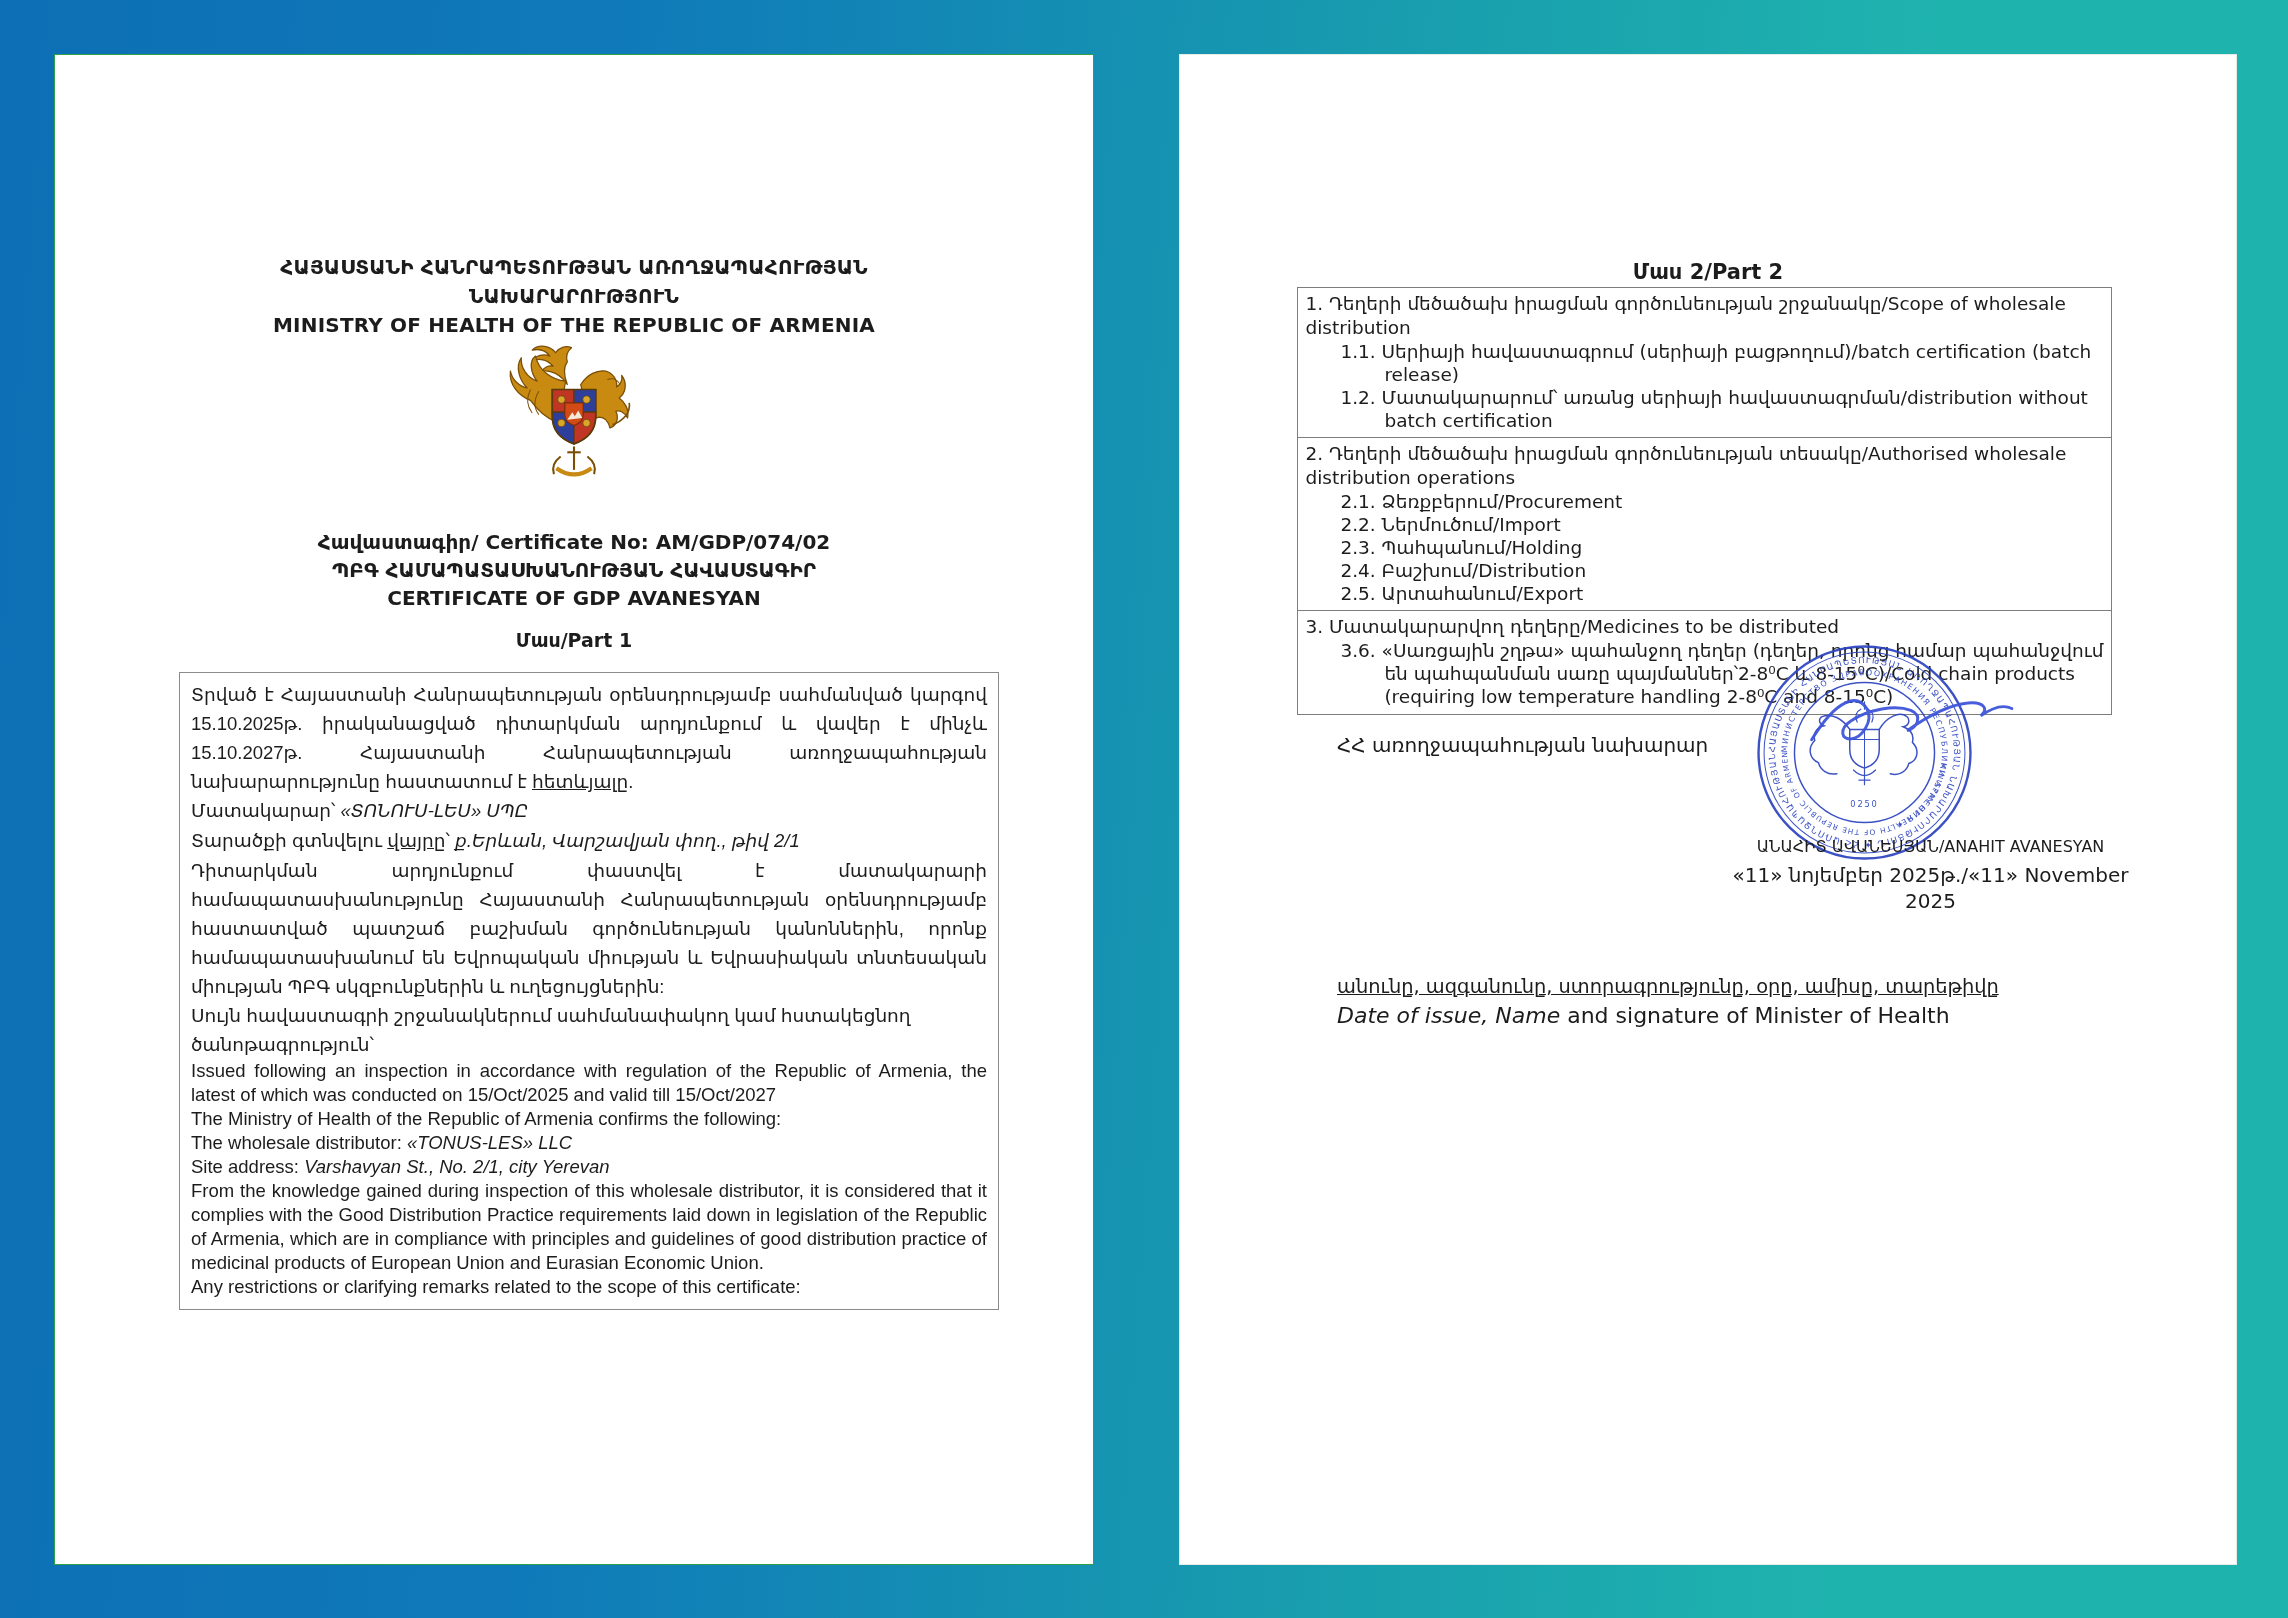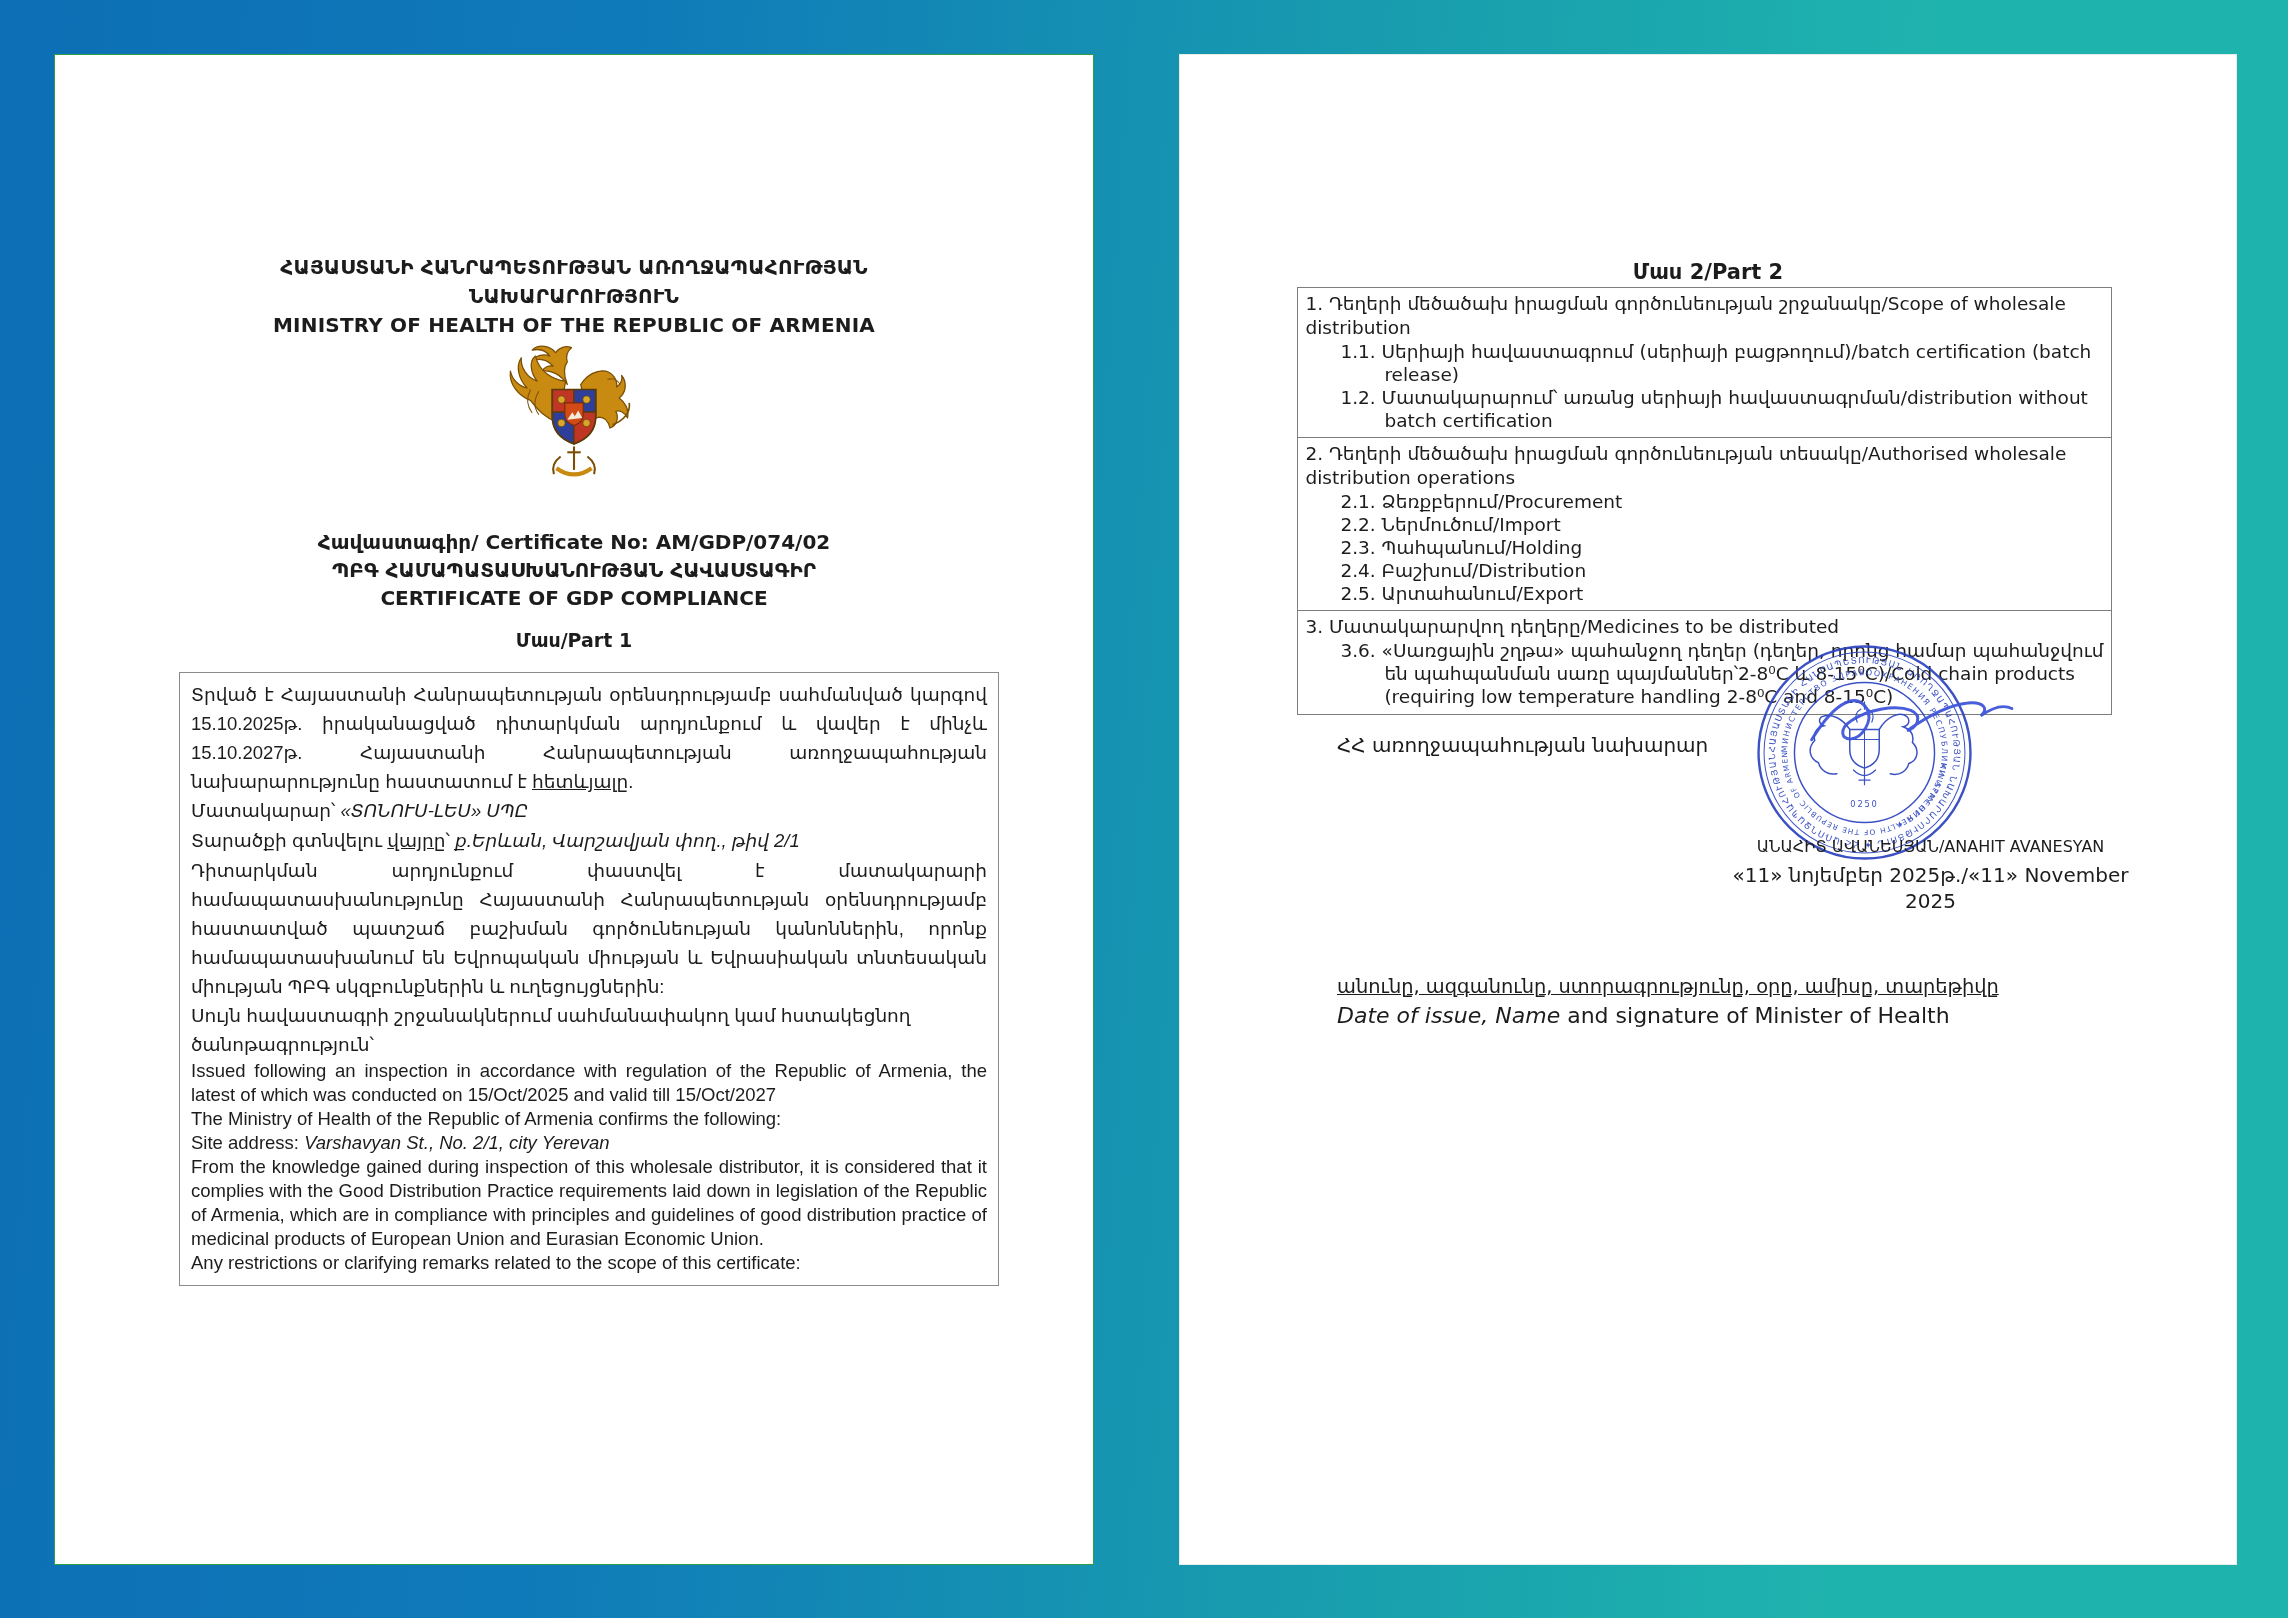--- a/index.html
+++ b/index.html
@@ -91,33 +91,34 @@
         <path d="M92,133 h16"></path>
         <path d="M84,138 q-12,9 -8,21"></path>
         <path d="M116,138 q12,9 8,21"></path>
         <path d="M79,152 q21,15 42,0" stroke="#c98a12" stroke-width="5"></path>
       </g>
     </svg>
 
     <div class="centerblock certno-block">
       <div>Հավաստագիր/ Certificate No: AM/GDP/074/02</div>
       <div>ՊԲԳ ՀԱՄԱՊԱՏԱՍԽԱՆՈՒԹՅԱՆ ՀԱՎԱՍՏԱԳԻՐ</div>
-      <div>CERTIFICATE OF GDP COMPLIANCE</div>
+      <div>CERTIFICATE OF GDP AVANESYAN</div>
     </div>
 
     <div class="centerblock part-label">Մաս/Part 1</div>
 
     <div class="cert-box">
       <p class="hy-just"><span>Տրված է Հայաստանի Հանրապետության օրենսդրությամբ սահմանված կարգով 15.10.2025թ. իրականացված դիտարկման արդյունքում և վավեր է մինչև 15.10.2027թ. Հայաստանի Հանրապետության առողջապահության նախարարությունը հաստատում է </span><span class="u">հետևյալը</span><span>.</span></p>
       <p class="hy-line"><span>Մատակարար՝ </span><span class="i">«ՏՈՆՈՒՍ-ԼԵՍ» ՍՊԸ</span></p>
       <p class="hy-line"><span>Տարածքի գտնվելու </span><span class="u">վայրը</span><span>՝ </span><span class="i">ք.Երևան, Վարշավյան փող., թիվ 2/1</span></p>
       <p class="hy-par2">Դիտարկման արդյունքում փաստվել է մատակարարի համապատասխանությունը Հայաստանի Հանրապետության օրենսդրությամբ հաստատված պատշաճ բաշխման գործունեության կանոններին, որոնք համապատասխանում են Եվրոպական միության և Եվրասիական տնտեսական միության ՊԲԳ սկզբունքներին և ուղեցույցներին:</p>
       <p class="hy-remark">Սույն հավաստագրի շրջանակներում սահմանափակող կամ հստակեցնող ծանոթագրություն՝</p>
       <p class="en-just">Issued following an inspection in accordance with regulation of the Republic of Armenia, the latest of which was conducted on 15/Oct/2025 and valid till 15/Oct/2027</p>
       <p class="en-line">The Ministry of Health of the Republic of Armenia confirms the following:</p>
+      <p class="en-line"><span>The wholesale distributor: </span><span class="i">«TONUS-LES» LLC</span></p>
       <p class="en-line"><span>Site address: </span><span class="i">Varshavyan St., No. 2/1, city Yerevan</span></p>
       <p class="en-knowledge">From the knowledge gained during inspection of this wholesale distributor, it is considered that it complies with the Good Distribution Practice requirements laid down in legislation of the Republic of Armenia, which are in compliance with principles and guidelines of good distribution practice of medicinal products of European Union and Eurasian Economic Union.</p>
       <p class="en-restrict">Any restrictions or clarifying remarks related to the scope of this certificate:</p>
     </div>
   </div>
 
   <div class="page page-2">
 
     <div class="centerblock p2-part">Մաս 2/Part 2</div>
 

